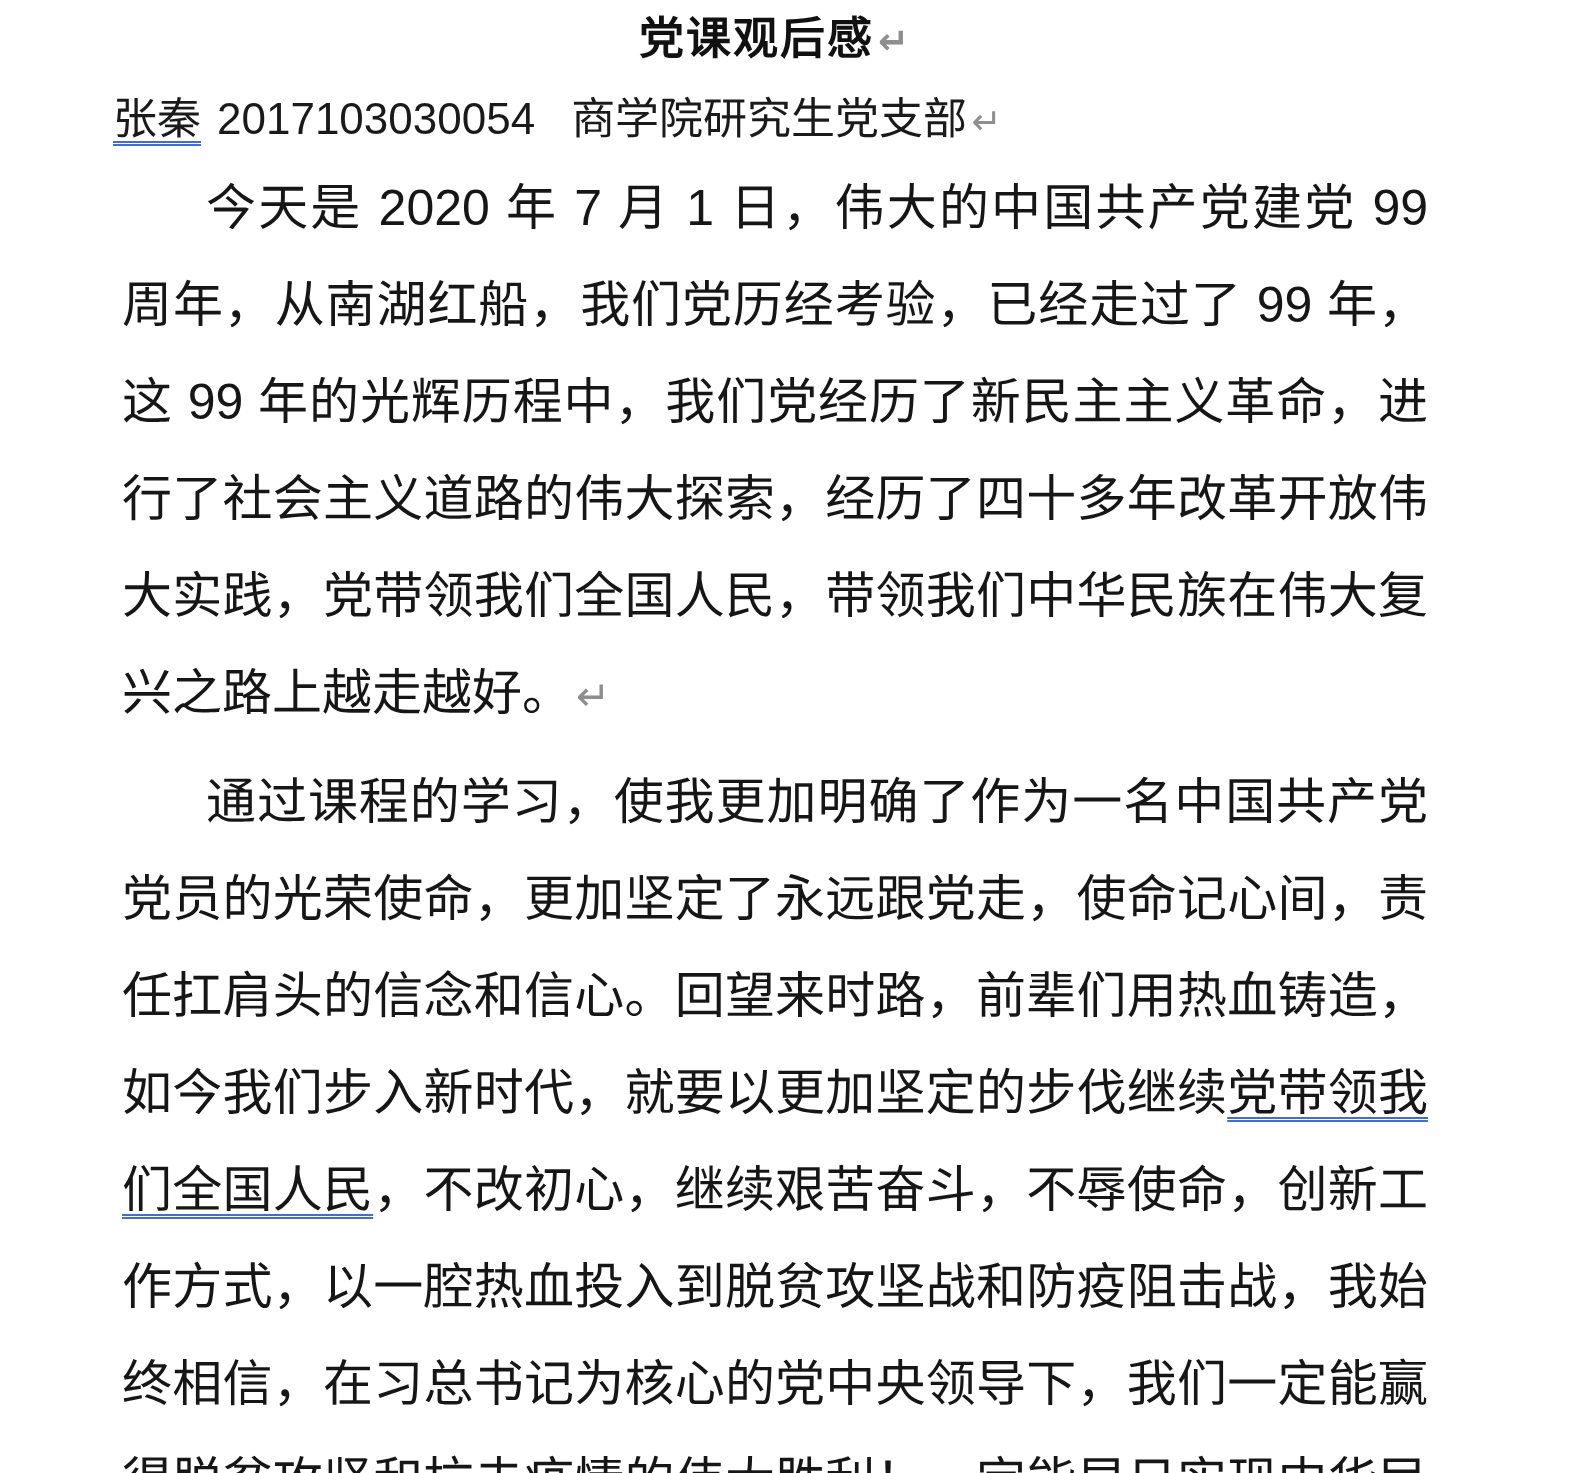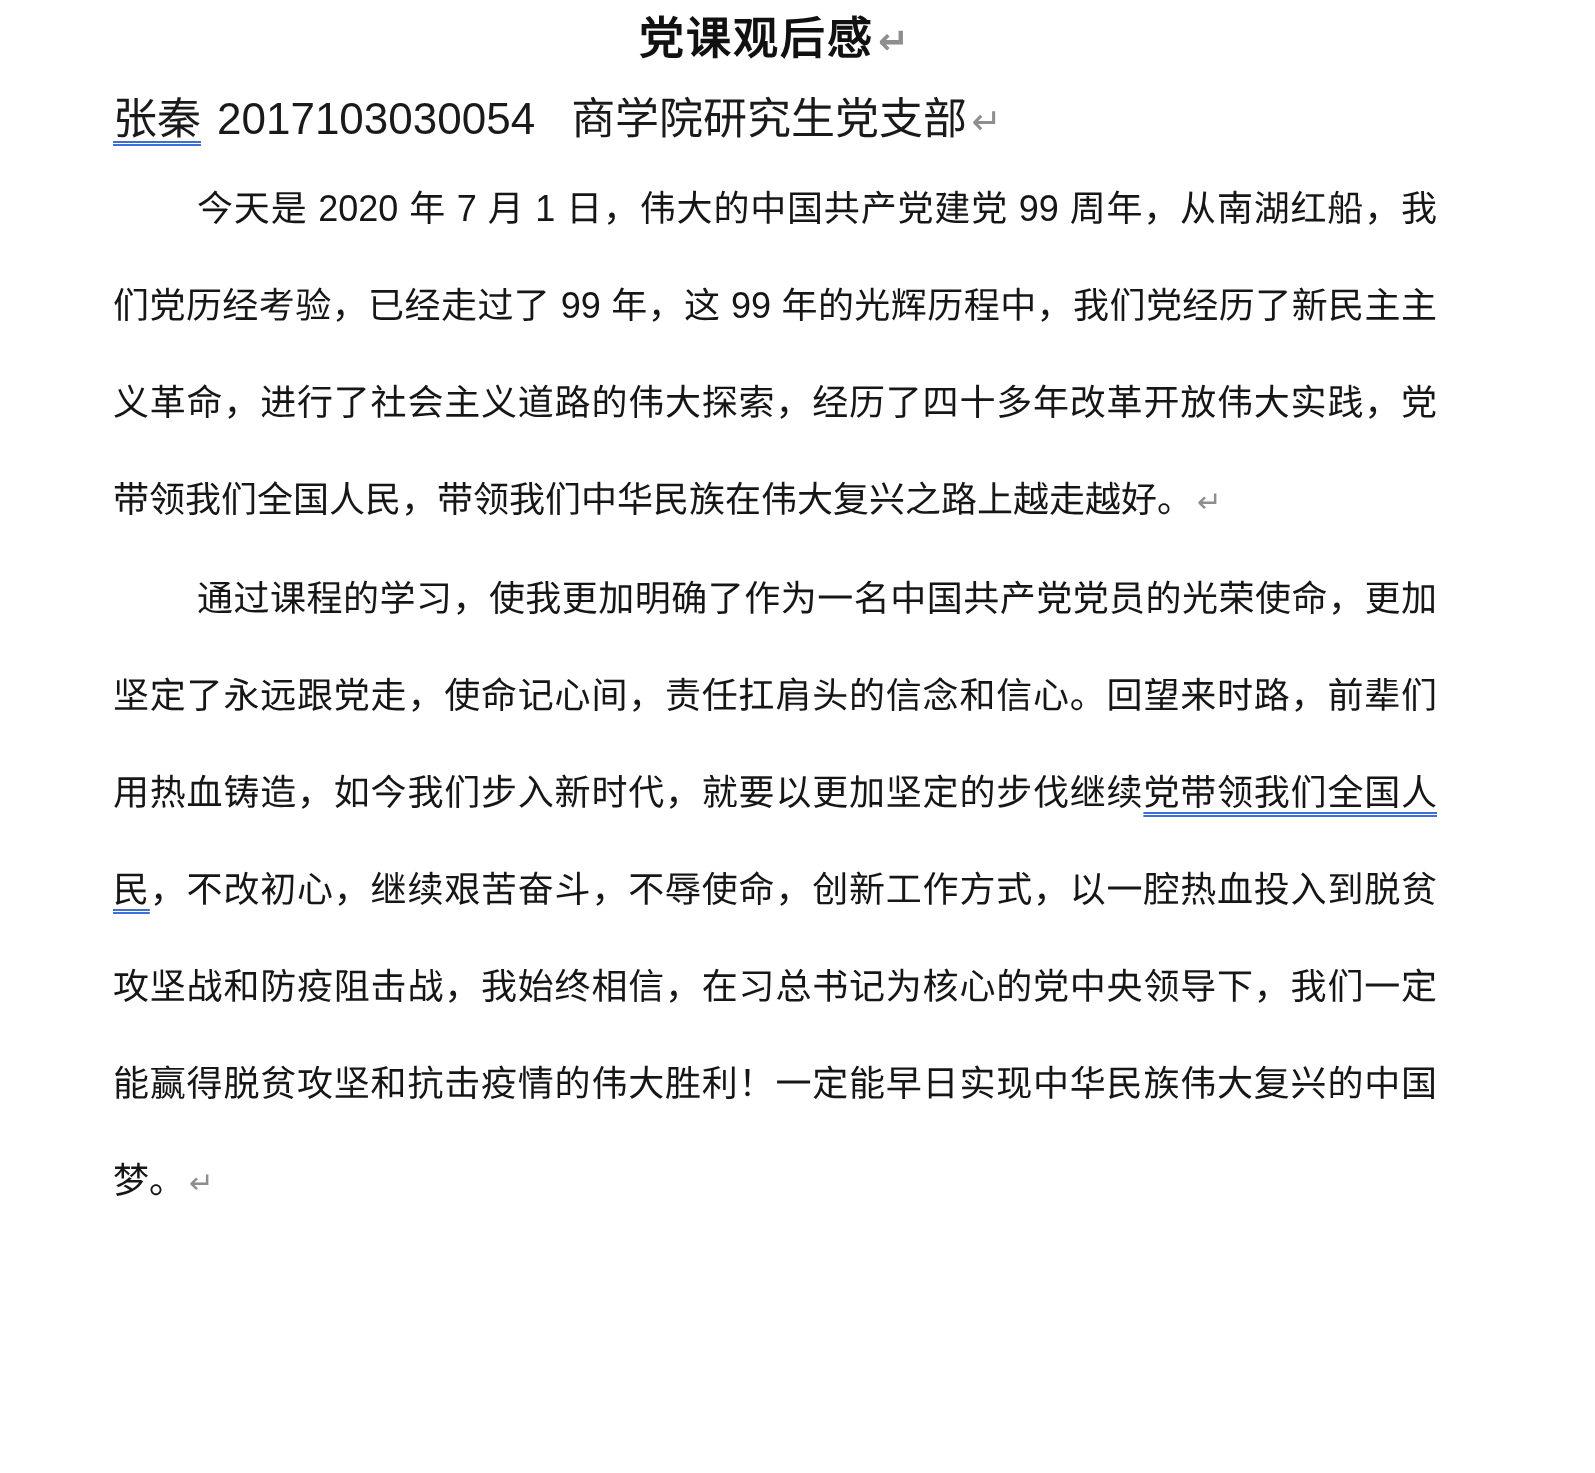--- a/index.html
+++ b/index.html
@@ -42,22 +42,22 @@
   .byline .student-id { margin-left: 16px; }
   .byline .affiliation { margin-left: 36px; }
   .u-blue-double {
     text-decoration-line: underline;
     text-decoration-style: double;
     text-decoration-color: #3f6fd6;
     text-decoration-thickness: 2px;
     text-underline-offset: 7px;
   }
   .body-para {
-    margin: 0;
-    font-size: 36px;
+    margin: 9px;
+    font-size: 50px;
     line-height: 97px;
     text-align: justify;
     text-justify: inter-ideograph;
     text-indent: 84px;
     color: #161616;
   }
   .body-para.first { margin-top: 16px; }
   .pilcrow {
     color: #8e8e8e;
     font-size: 0.82em;

